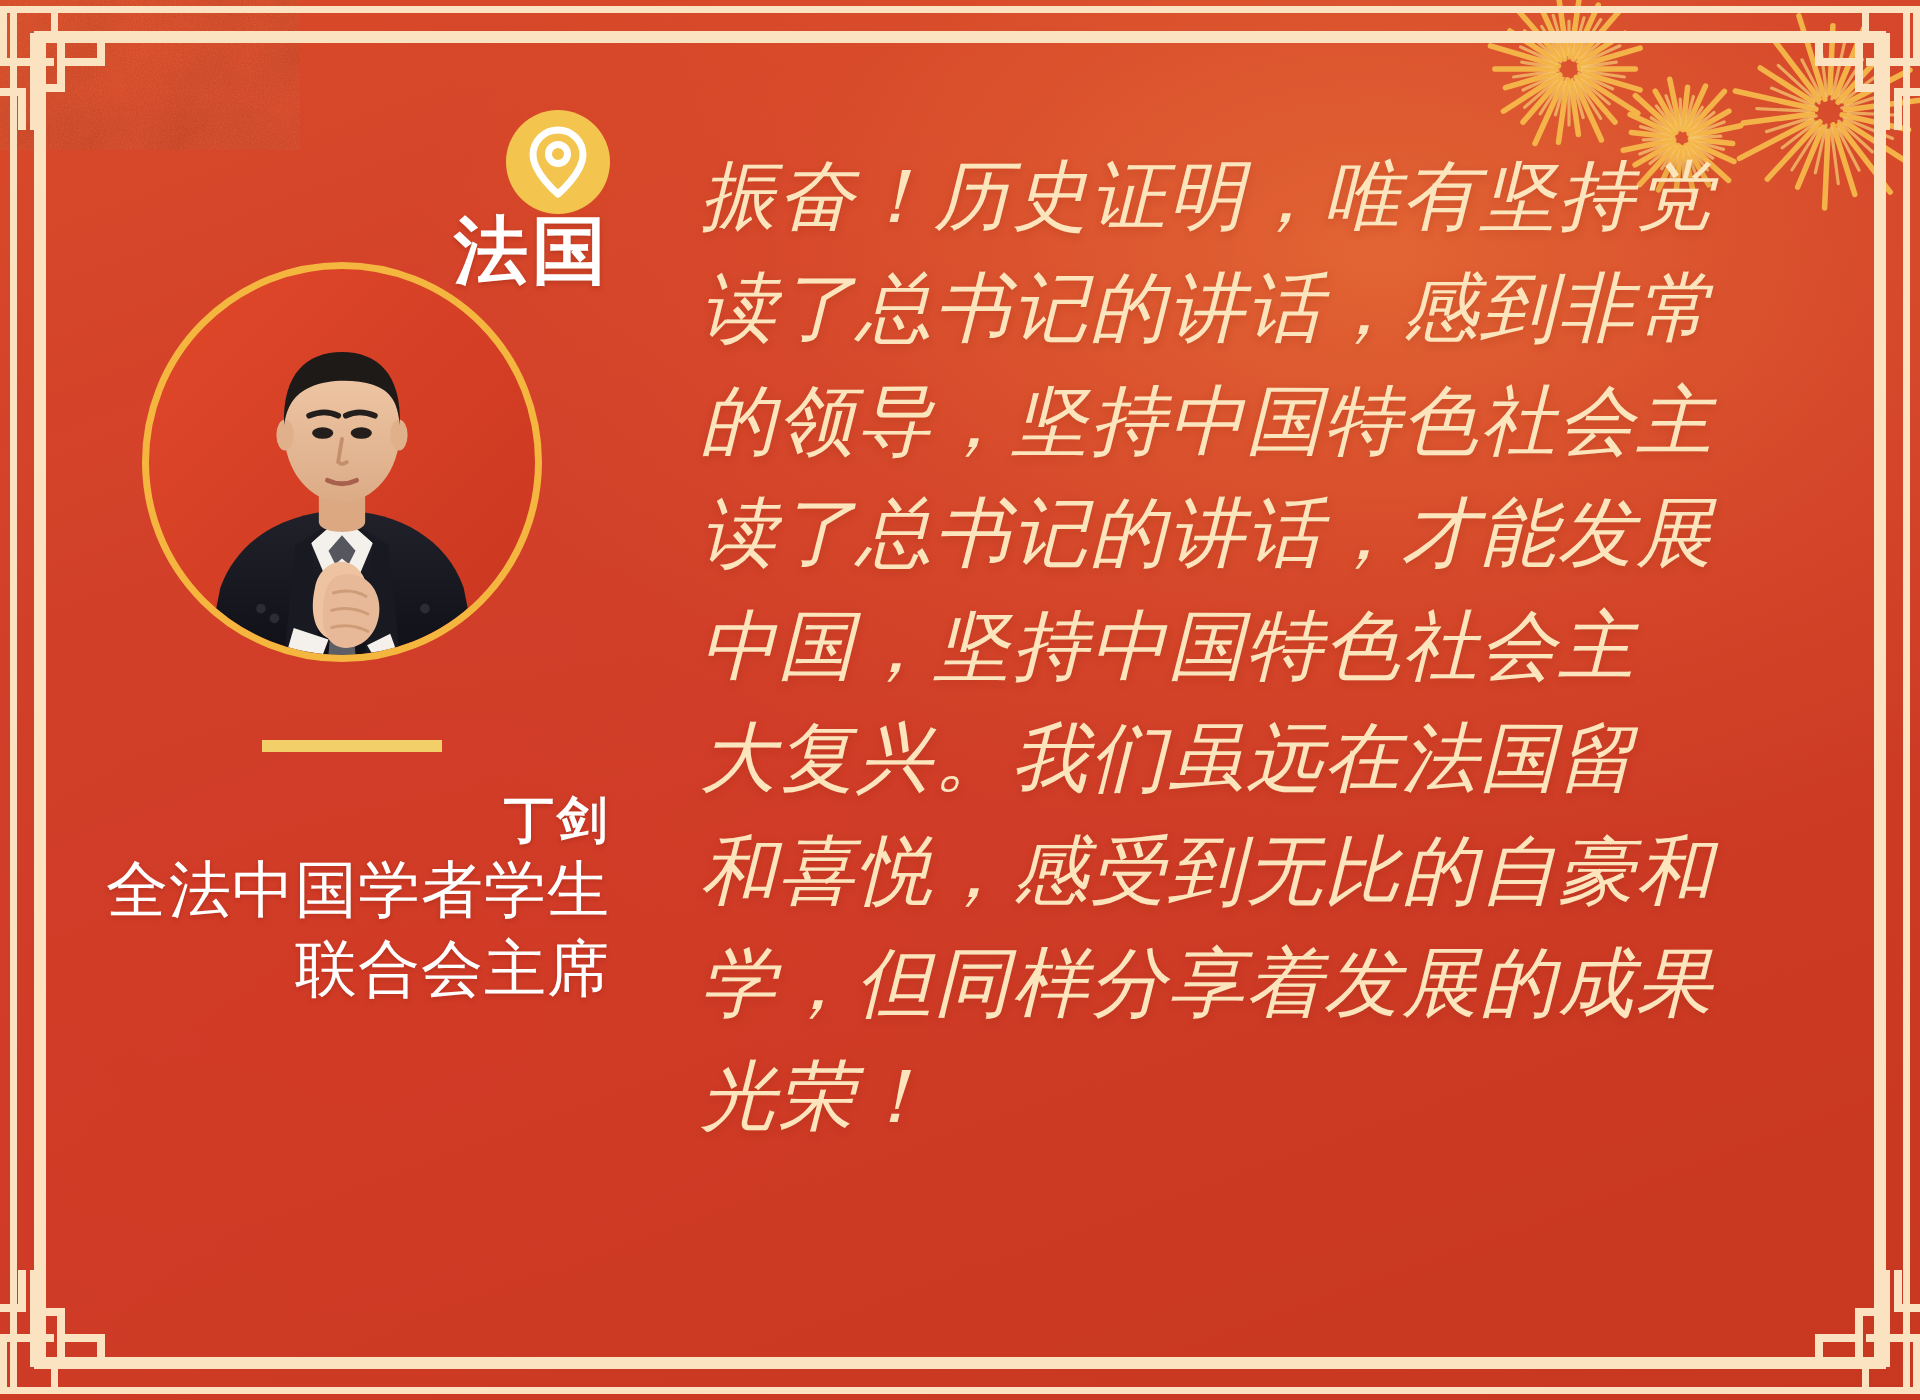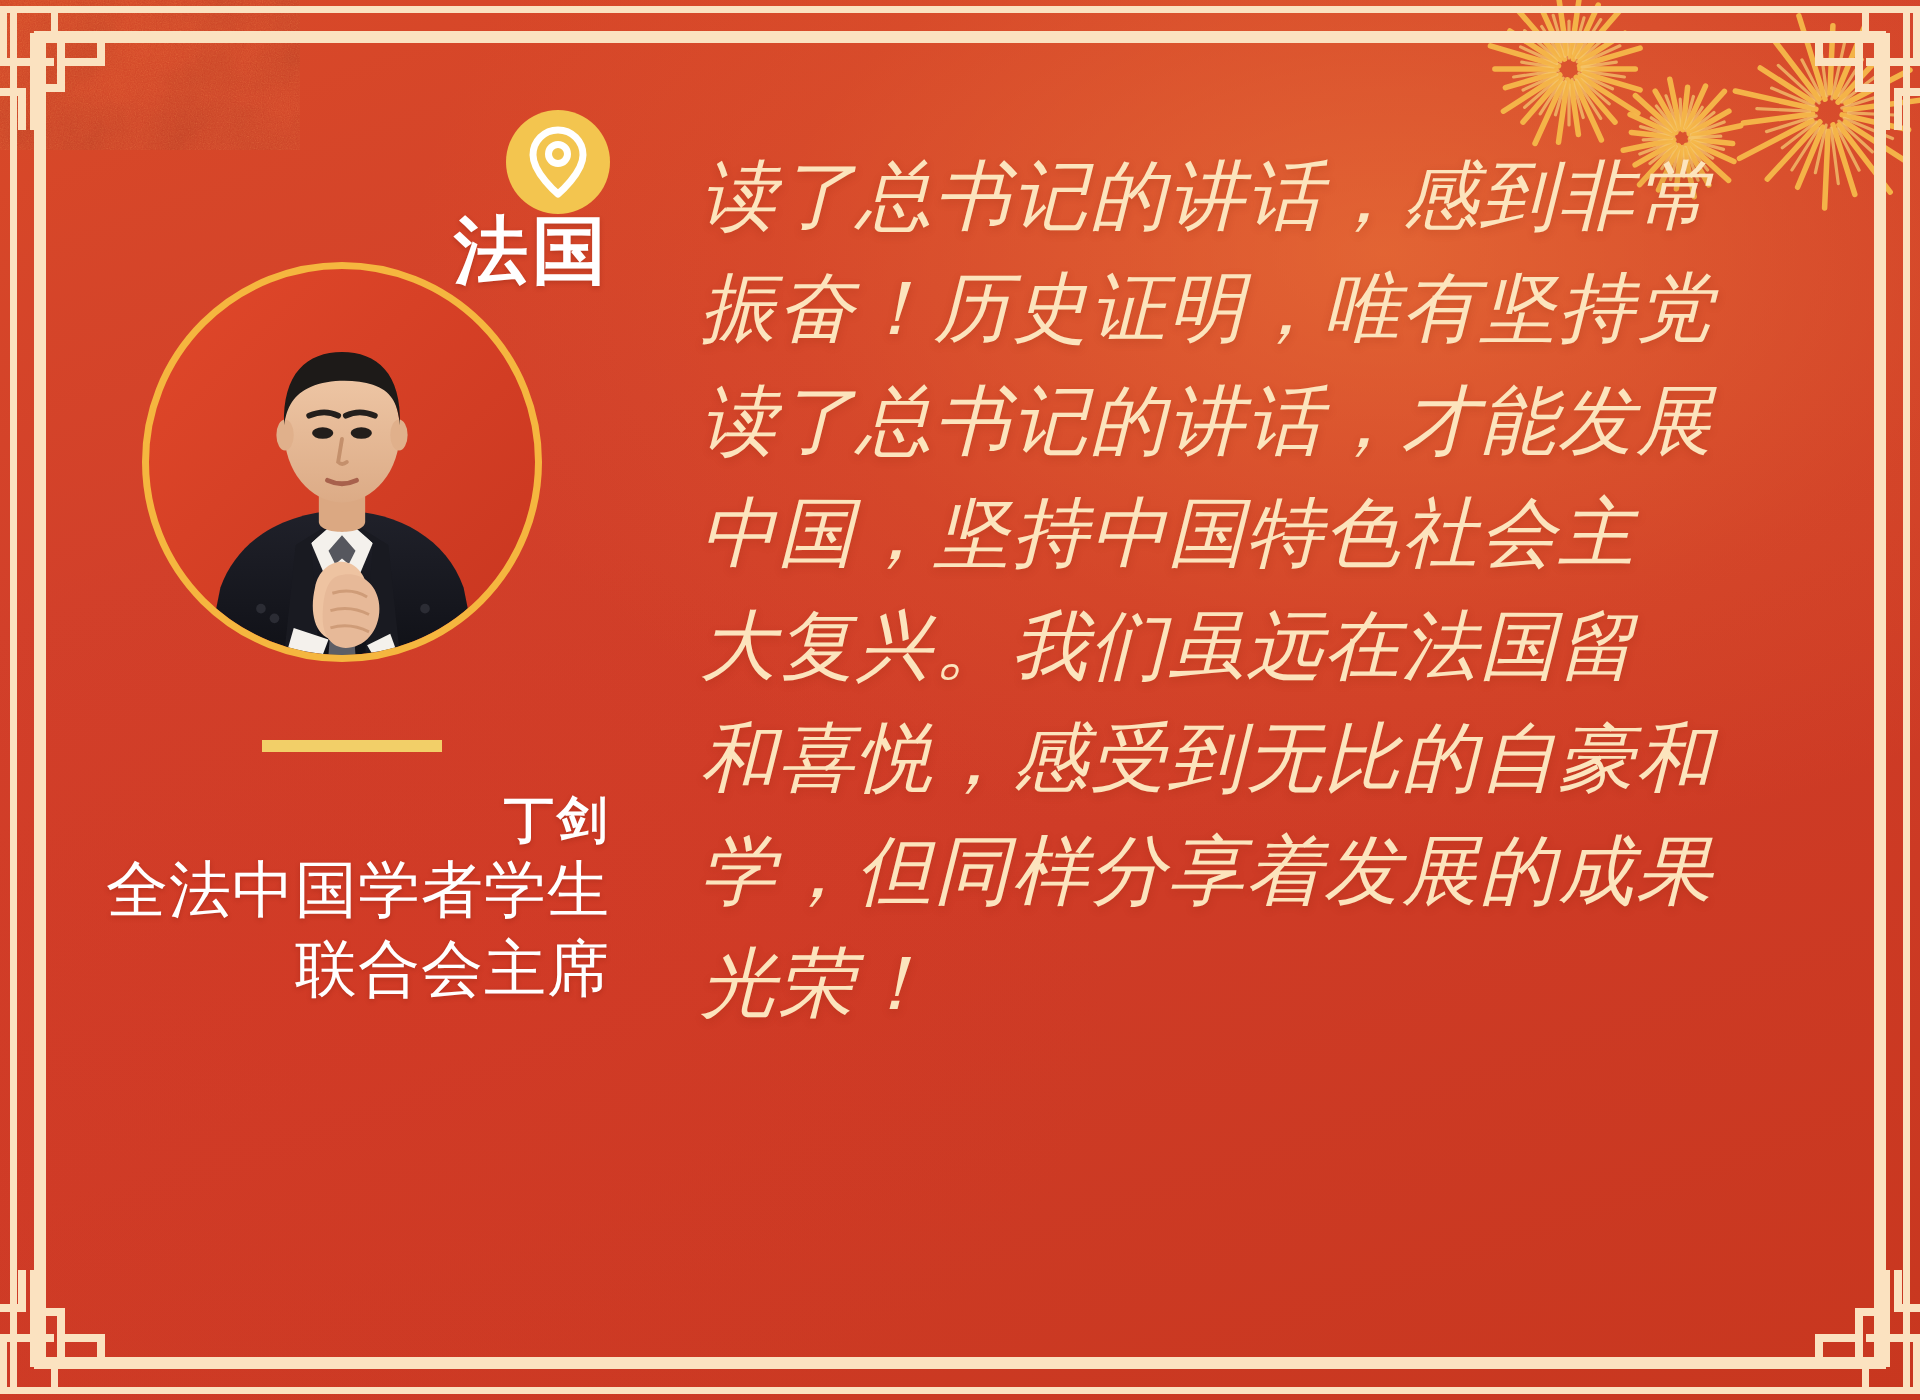--- a/index.html
+++ b/index.html
@@ -482,22 +482,23 @@
     <div id="divider"></div>
 
     <div id="person-block">
       <div id="person-name">丁剑</div>
       <div class="person-title-line">全法中国学者学生</div>
       <div class="person-title-line">联合会主席</div>
     </div>
   </div>
 
   <div id="quote">
+    <div>振奋！历史证明，唯有坚持党</div>
     <div>读了总书记的讲话，感到非常</div>
-    <div>振奋！历史证明，唯有坚持党</div>
+    <div>的领导，坚持中国特色社会主</div>
     <div>读了总书记的讲话，才能发展</div>
     <div>中国，坚持中国特色社会主</div>
     <div>大复兴。我们虽远在法国留</div>
     <div>和喜悦，感受到无比的自豪和</div>
     <div>学，但同样分享着发展的成果</div>
     <div>光荣！</div>
   </div>
 
 </div>
 

